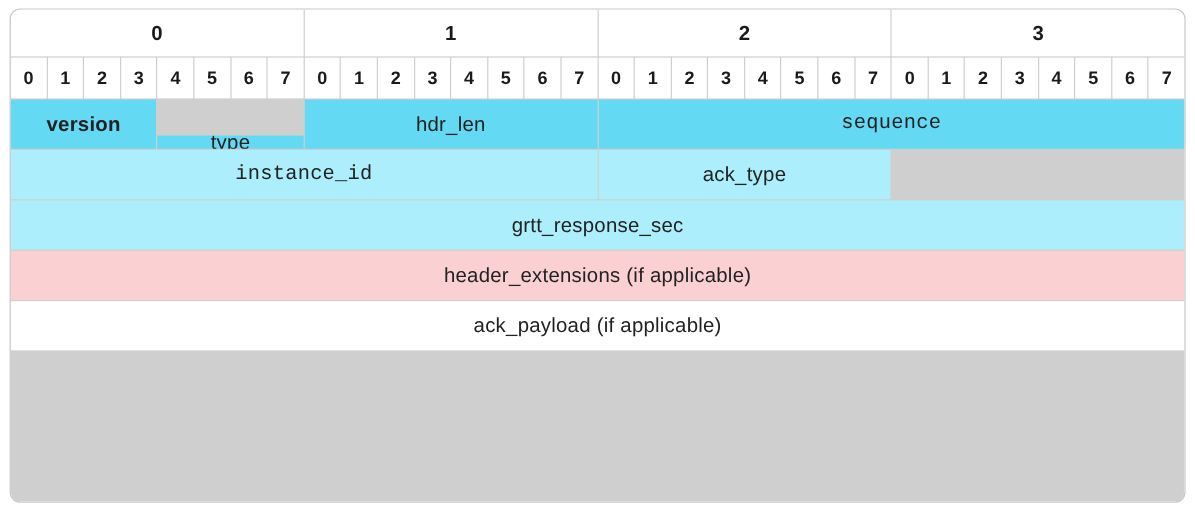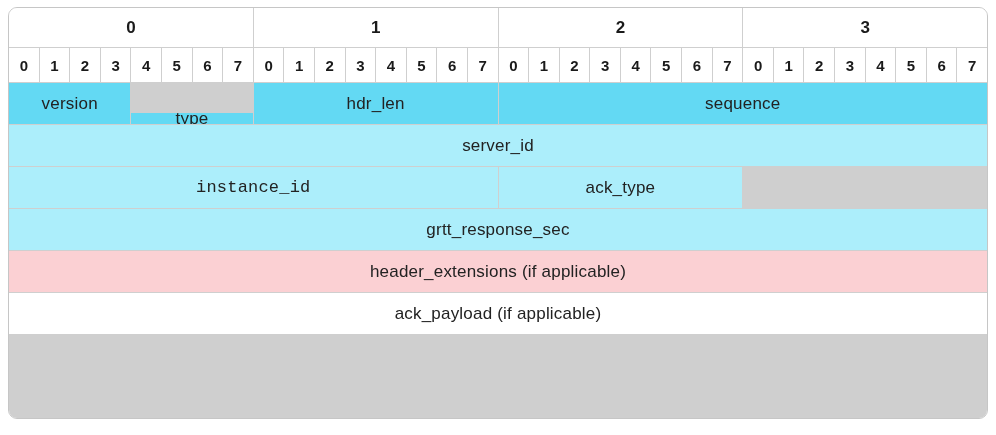--- a/index.html
+++ b/index.html
@@ -81,24 +81,23 @@
       <div class="cell bit-hdr" style="grid-column: span 1; background: rgb(255, 255, 255);">6</div>
       <div class="cell bit-hdr" style="grid-column: span 1; background: rgb(255, 255, 255);">7</div>
       <div class="cell bit-hdr" style="grid-column: span 1; background: rgb(255, 255, 255);">0</div>
       <div class="cell bit-hdr" style="grid-column: span 1; background: rgb(255, 255, 255);">1</div>
       <div class="cell bit-hdr" style="grid-column: span 1; background: rgb(255, 255, 255);">2</div>
       <div class="cell bit-hdr" style="grid-column: span 1; background: rgb(255, 255, 255);">3</div>
       <div class="cell bit-hdr" style="grid-column: span 1; background: rgb(255, 255, 255);">4</div>
       <div class="cell bit-hdr" style="grid-column: span 1; background: rgb(255, 255, 255);">5</div>
       <div class="cell bit-hdr" style="grid-column: span 1; background: rgb(255, 255, 255);">6</div>
       <div class="cell bit-hdr" style="grid-column: span 1; background: rgb(255, 255, 255);">7</div>
-      <div class="cell field" style="grid-column: span 4; background: rgb(99, 217, 243);">version</div>
+      <div class="cell field" style="grid-column: span 4; background: rgb(99, 217, 243); font-weight: bold;">version</div>
       <div class="cell field" style="grid-column: span 4; background: rgb(99, 217, 243); margin-top: 30px;">type</div>
       <div class="cell field" style="grid-column: span 8; background: rgb(99, 217, 243);">hdr_len</div>
-      <div class="cell field" style="grid-column: span 16; background: rgb(99, 217, 243);">sequence</div>
-      <div class="cell field" style="grid-column: span 32; background: rgb(172, 238, 251);">server_id</div>
+      <div class="cell field" style="grid-column: span 16; background: rgb(99, 217, 243); font-family: Liberation Mono, monospace;">sequence</div>
       <div class="cell field" style="grid-column: span 16; background: rgb(172, 238, 251); font-family: Liberation Mono, monospace;">instance_id</div>
       <div class="cell field" style="grid-column: span 8; background: rgb(172, 238, 251);">ack_type</div>
       <div class="cell field" style="grid-column: span 32; background: rgb(172, 238, 251);">grtt_response_sec</div>
       <div class="cell field" style="grid-column: span 32; background: rgb(251, 208, 211);">header_extensions (if applicable)</div>
       <div class="cell field" style="grid-column: span 32; background: rgb(255, 255, 255); text-align: right;">ack_payload (if applicable)</div>
     </div>
 </div>
 
 </body></html>

